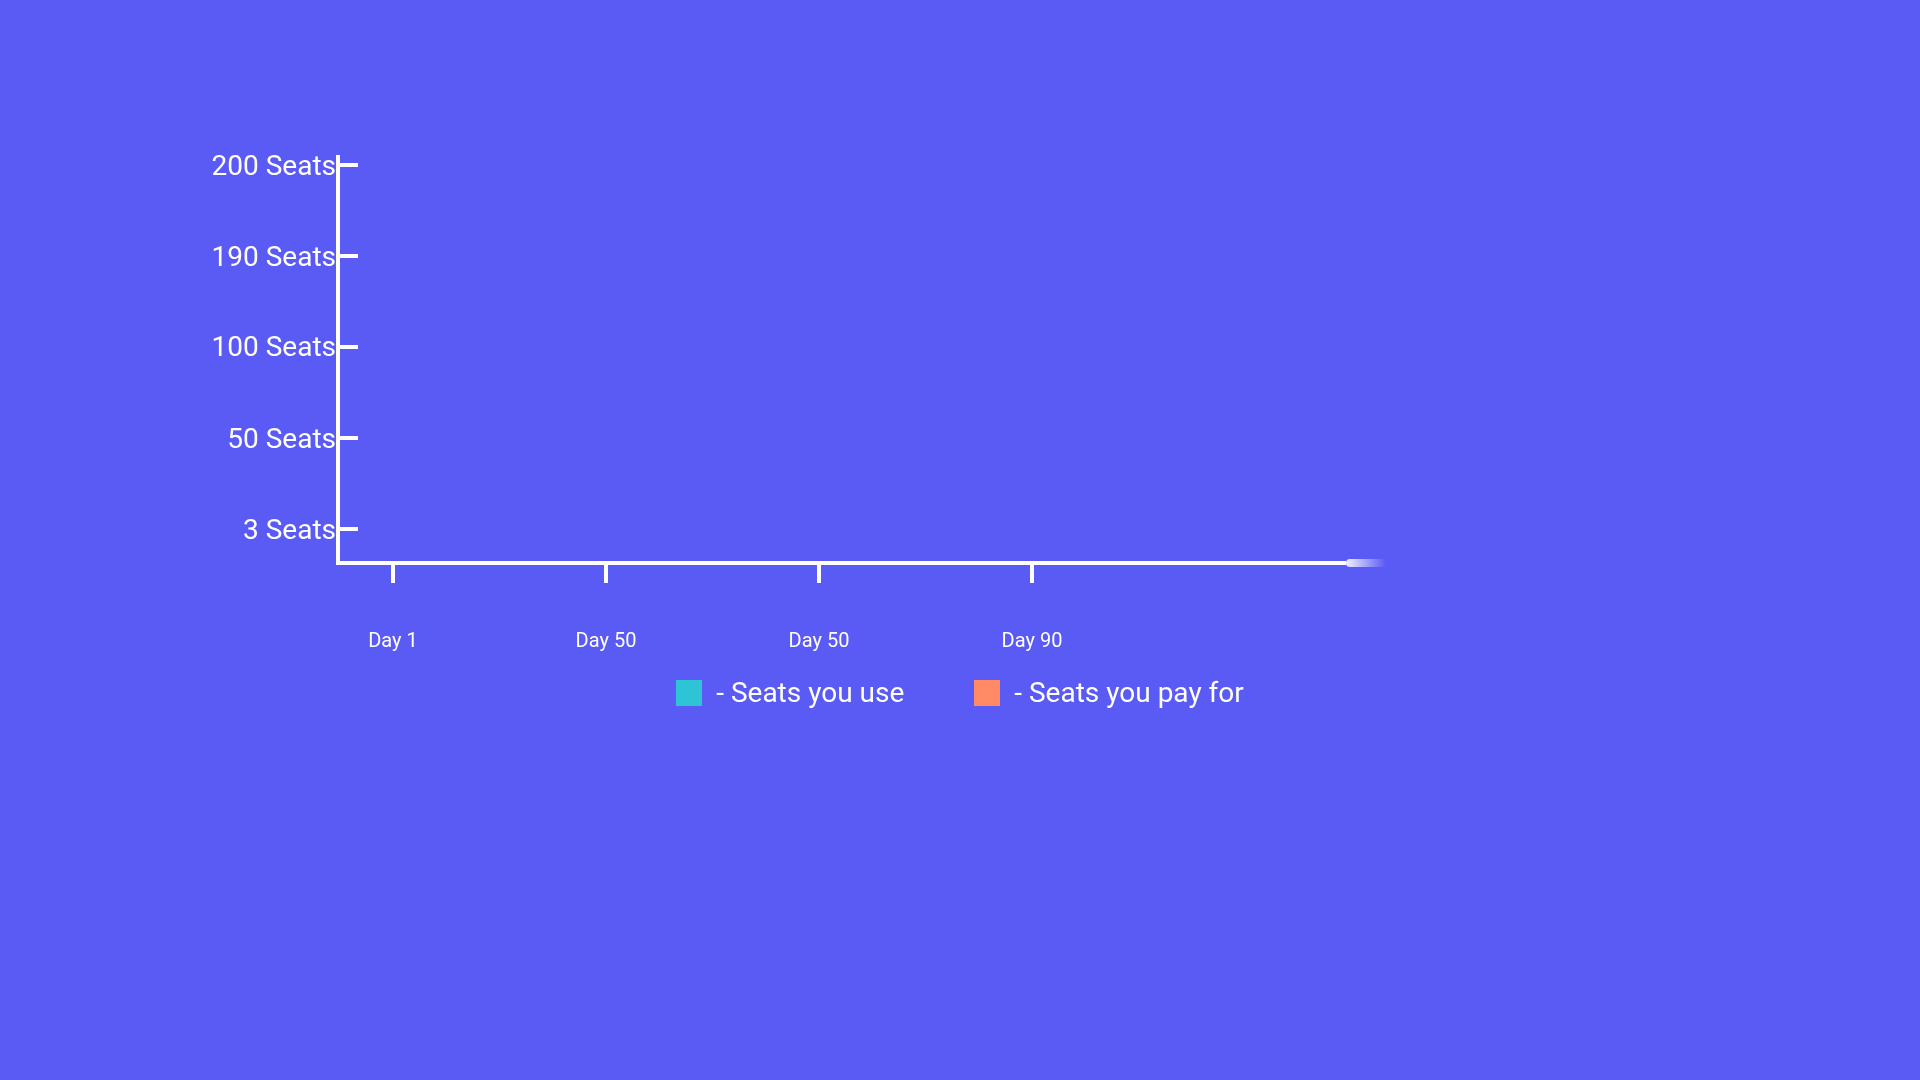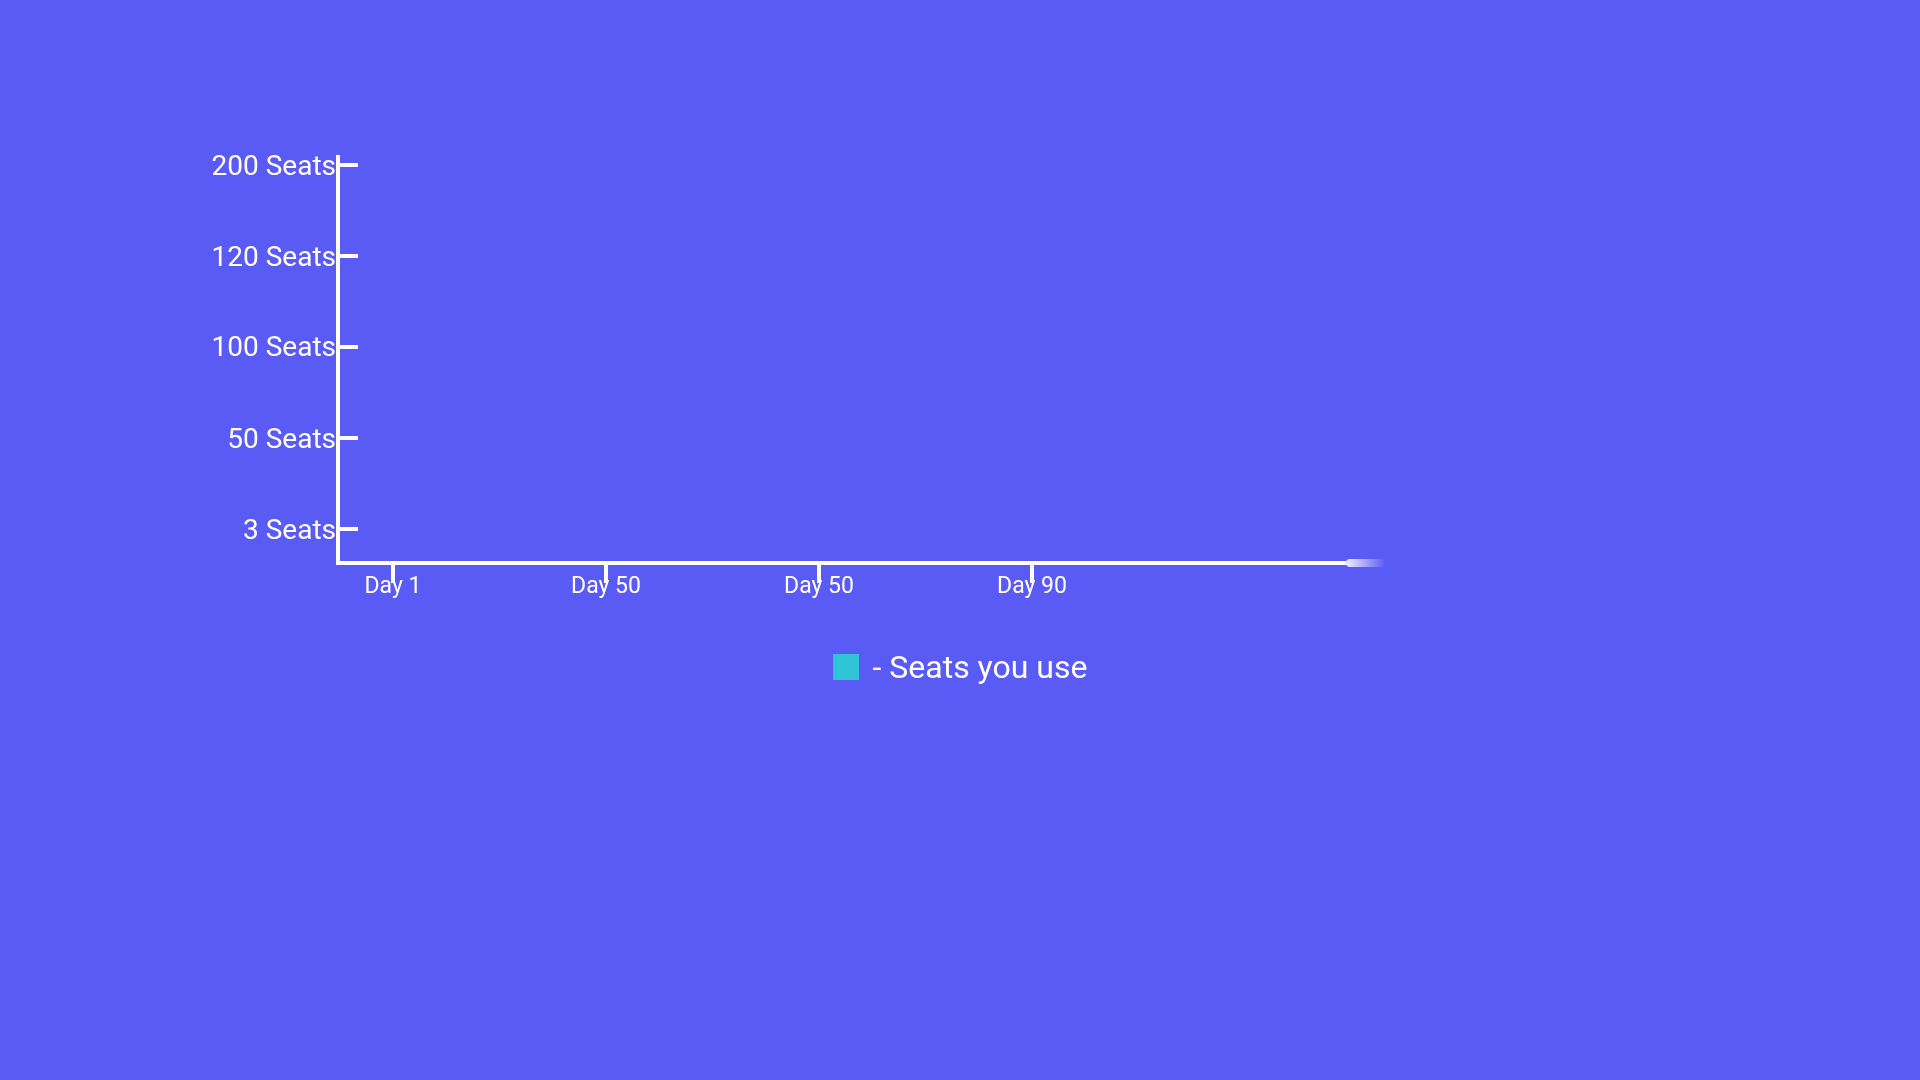--- a/index.html
+++ b/index.html
@@ -63,35 +63,35 @@
   
   .x-tick {
     position: absolute;
     top: 561px;
     width: 4px;
     height: 22px;
     background: #ffffff;
   }
   .x-tick-label {
     position: absolute;
-    top: 572px;
-    font-size: 23px;
+    top: 628px;
+    font-size: 20px;
     transform: translateX(-50%);
     white-space: nowrap;
   }
   
   .legend {
     position: absolute;
-    top: 648px;
+    top: 676px;
     left: 0;
     width: 1920px;
     display: flex;
     justify-content: center;
     gap: 70px;
-    font-size: 32px;
+    font-size: 28px;
   }
   .legend-item {
     display: flex;
     align-items: center;
     gap: 14px;
   }
   .swatch {
     width: 26px;
     height: 26px;
     display: inline-block;
@@ -103,21 +103,21 @@
 <body>
 
 <div class="chart-wrap">
 
   <div class="y-axis"></div>
 
   <div class="y-tick" style="top:163px"></div>
   <div class="y-tick-label" style="top:165px">200 Seats</div>
 
   <div class="y-tick" style="top:254px"></div>
-  <div class="y-tick-label" style="top:256px">120 Seats</div>
+  <div class="y-tick-label" style="top:256px">190 Seats</div>
 
   <div class="y-tick" style="top:345px"></div>
   <div class="y-tick-label" style="top:346px">100 Seats</div>
 
   <div class="y-tick" style="top:436px"></div>
   <div class="y-tick-label" style="top:438px">50 Seats</div>
 
   <div class="y-tick" style="top:527px"></div>
   <div class="y-tick-label" style="top:529px">3 Seats</div>
 
@@ -133,15 +133,19 @@
   <div class="x-tick-label" style="left:819px">Day 50</div>
 
   <div class="x-tick" style="left:1030px"></div>
   <div class="x-tick-label" style="left:1032px">Day 90</div>
 
   <div class="legend">
     <div class="legend-item">
       <span class="swatch swatch-use"></span>
       <span>- Seats you use</span>
     </div>
+    <div class="legend-item">
+      <span class="swatch swatch-pay"></span>
+      <span>- Seats you pay for</span>
+    </div>
   </div>
 
 </div>
 
 </body></html>

